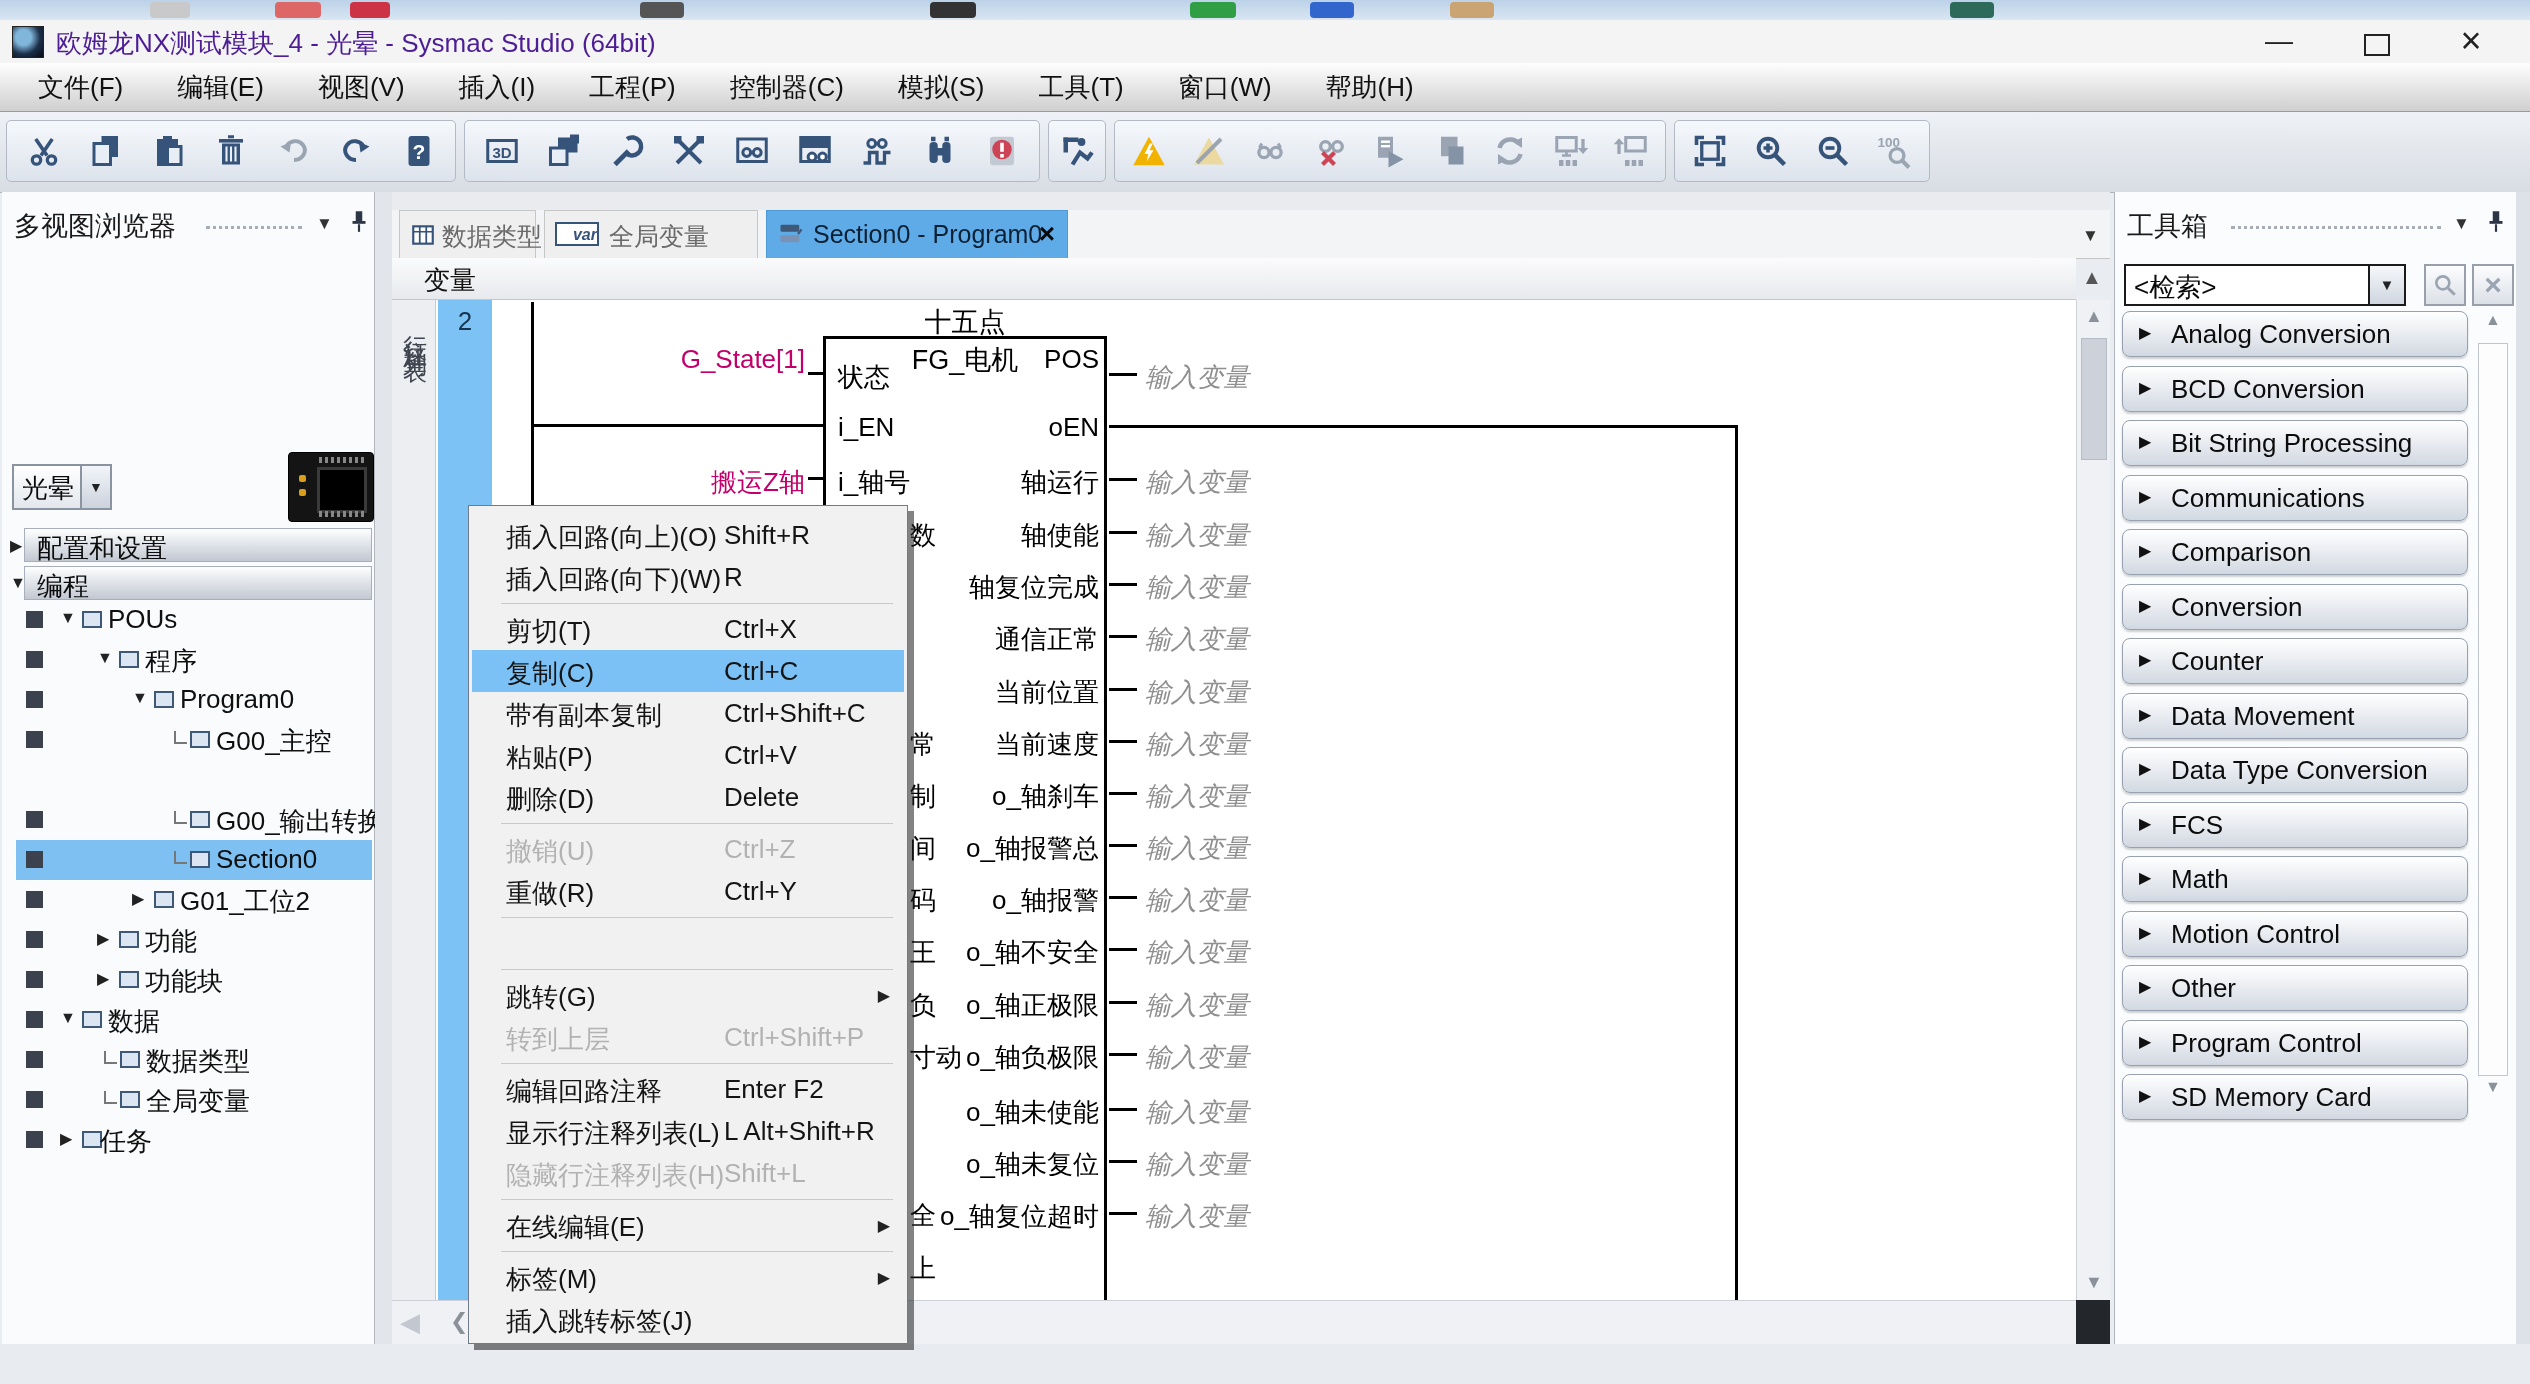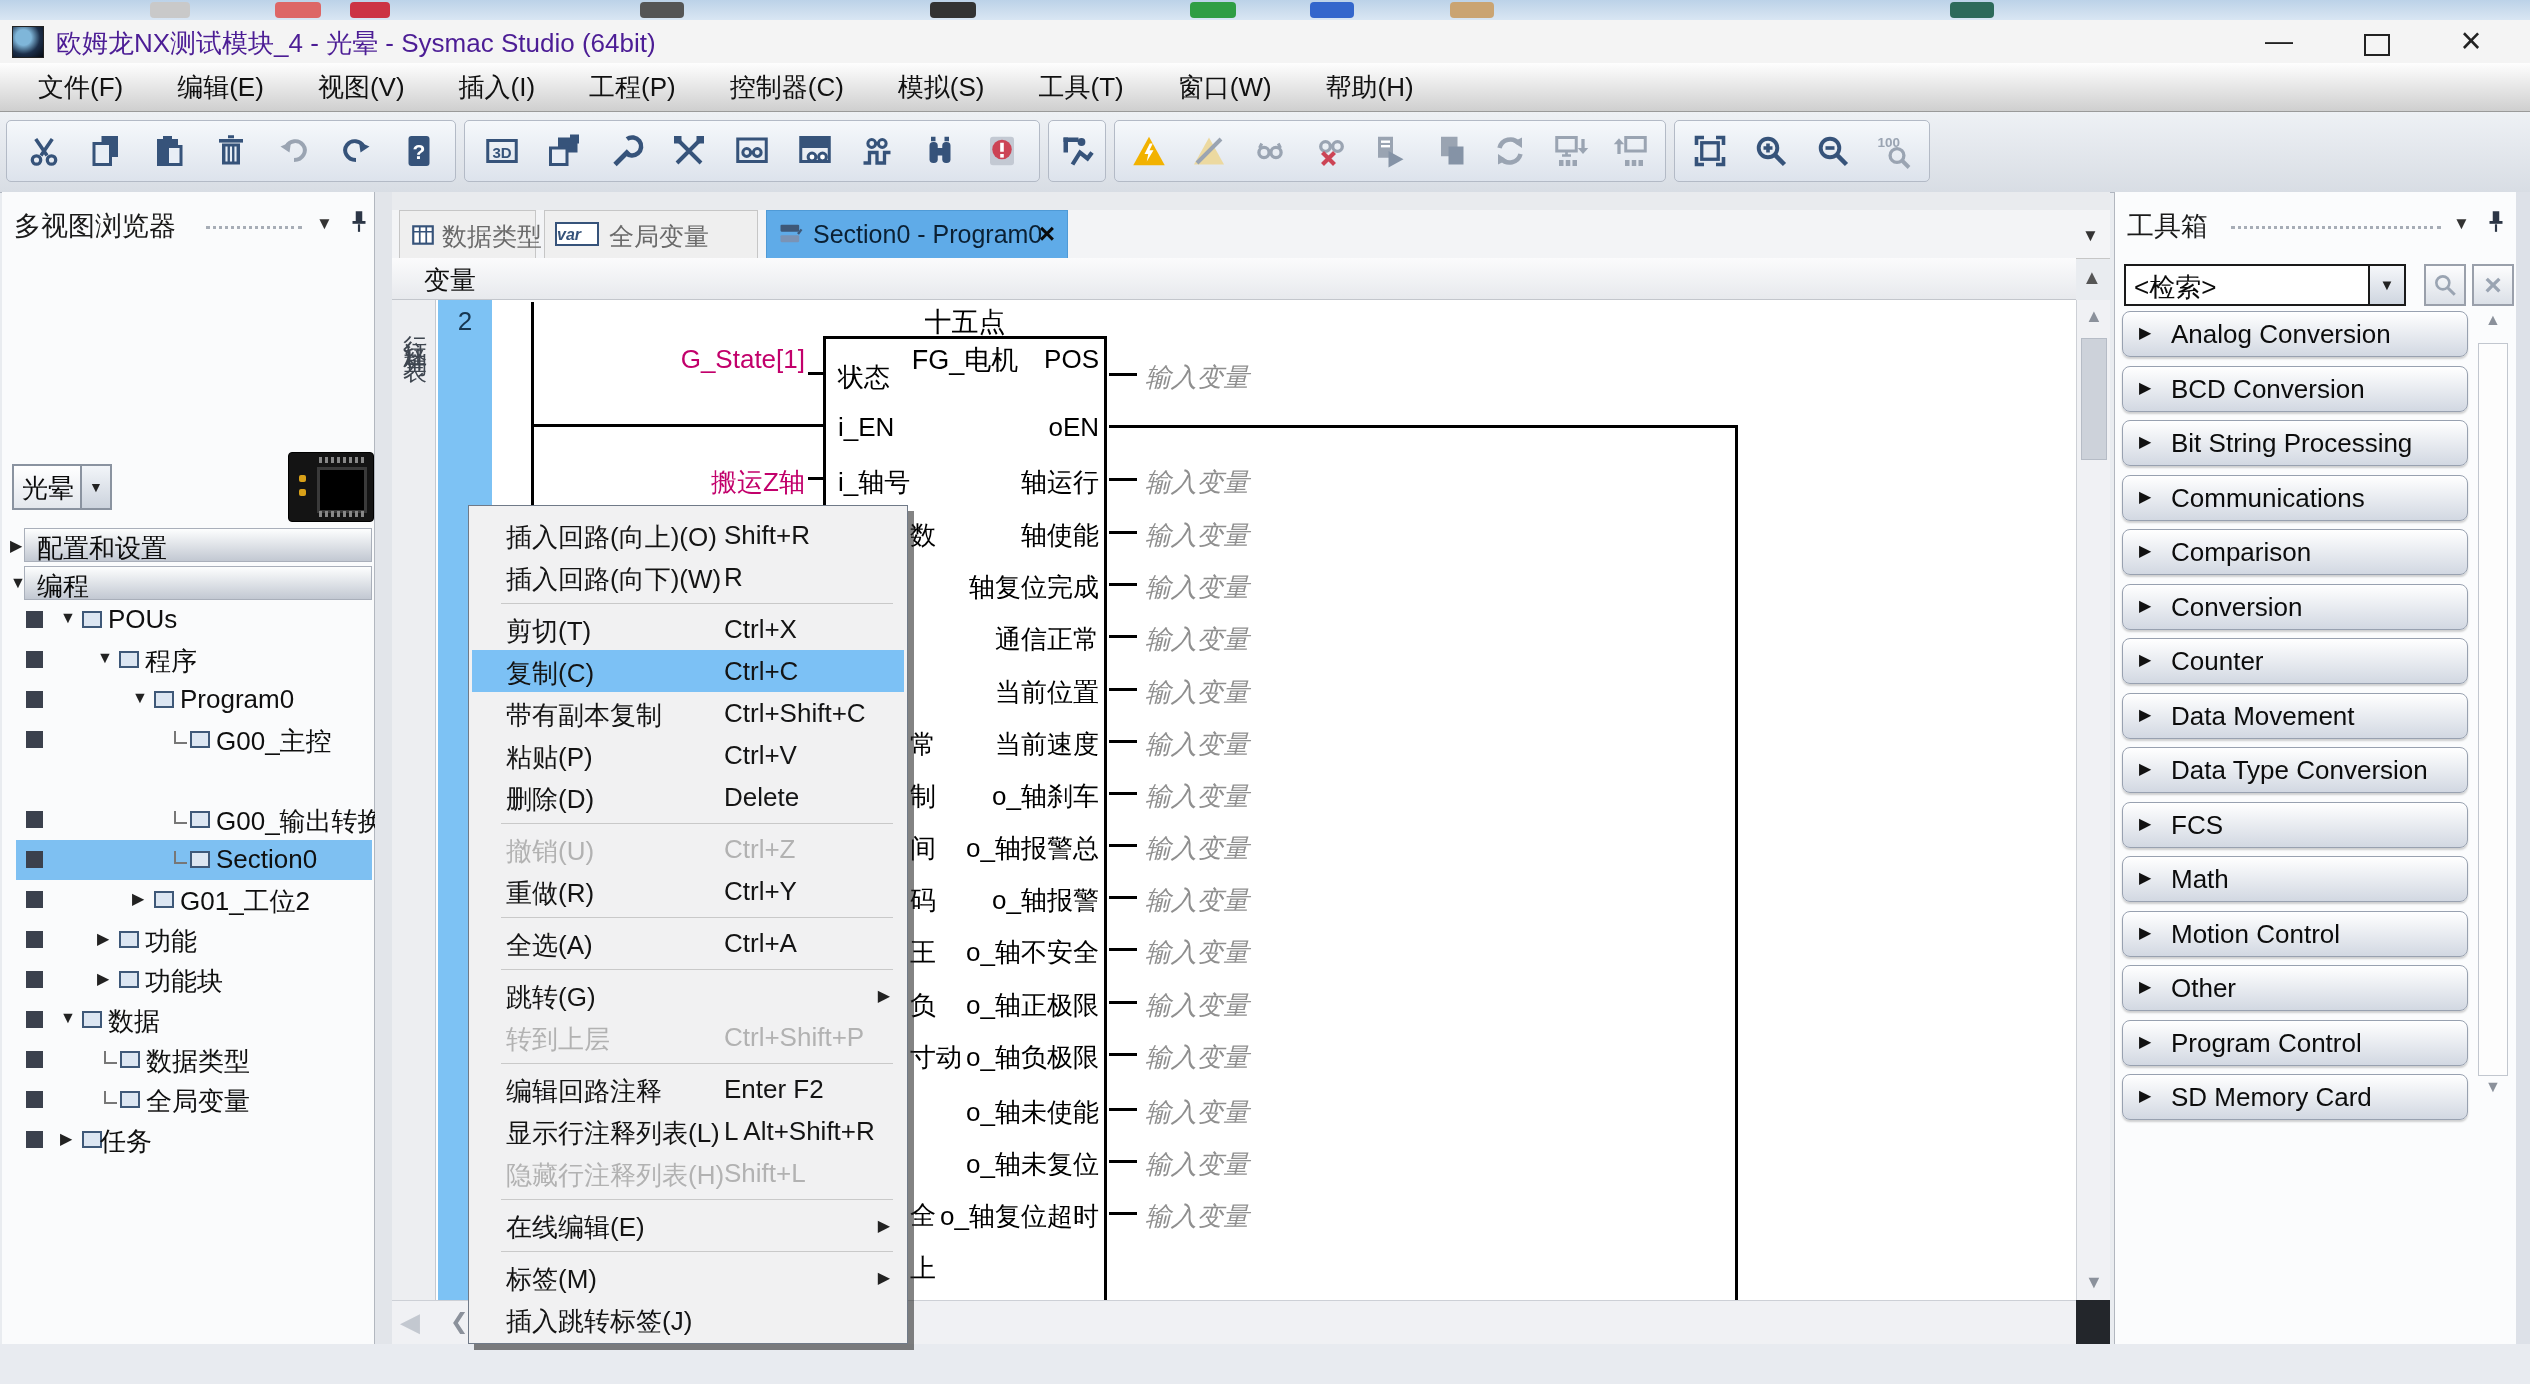--- a/index.html
+++ b/index.html
@@ -47,21 +47,21 @@
 
   #splitter{left:375px;top:192px;width:17px;height:1152px;background:#e2e5ea}
 
   
   #tabfill{left:392px;top:192px;width:1718px;height:18px;background:#e9ebee}
   #tabstrip{left:392px;top:210px;width:1718px;height:48px;background:#f3f4f6;border-bottom:1px solid #c6c6c6}
   .tab{position:absolute;top:0;height:48px;box-sizing:border-box;border:1px solid #c6c6c6;border-bottom:none;background:#efefef}
   .tab .tl{position:absolute;top:9px;font-size:25px;color:#6a6a6a;white-space:nowrap}
   .tab.active{background:#5fabe8;border-color:#4f9ad6}
   .tab.active .tl{color:#0b2033}
-  .varbox{position:absolute;left:10px;top:11px;width:44px;height:24px;border:2px solid #36537a;background:#fff;color:#36537a;font-size:16px;font-style:italic;font-weight:bold;text-align:left;line-height:22px;box-sizing:border-box}
+  .varbox{position:absolute;left:10px;top:11px;width:44px;height:24px;border:2px solid #36537a;background:#fff;color:#36537a;font-size:16px;font-style:italic;font-weight:bold;text-align:right;line-height:22px;box-sizing:border-box}
   .tabx{position:absolute;right:12px;top:7px;font-size:28px;color:#0a0a0a;font-weight:bold}
 
   
   #varbar{left:392px;top:258px;width:1684px;height:42px;background:linear-gradient(#fbfbfc,#e7e9ed);border-bottom:1px solid #c3c6cc;box-sizing:border-box}
   #varbar span.lbl{position:absolute;left:32px;top:5px;font-size:26px;color:#111}
 
   
   #canvas{left:392px;top:300px;width:1684px;height:1000px;background:#fff}
   #cstrip{left:392px;top:300px;width:44px;height:1000px;background:#edeef1;border-right:1px solid #c6c9cf;box-sizing:border-box}
   #cstrip span{position:absolute;left:7px;top:16px;writing-mode:vertical-rl;font-size:24px;letter-spacing:6px;color:#3f4650}
@@ -662,24 +662,20 @@
     <div class="msep" style="top:317px"></div>
     <div class="mi dis" style="top:322px">
         <span class="ml">撤销(U)</span>
         <span class="ms">Ctrl+Z</span>
       </div>
     <div class="mi" style="top:364px">
         <span class="ml">重做(R)</span>
         <span class="ms">Ctrl+Y</span>
       </div>
     <div class="msep" style="top:411px"></div>
-    <div class="mi" style="top:416px">
-        <span class="ml">全选(A)</span>
-        <span class="ms">Ctrl+A</span>
-      </div>
     <div class="msep" style="top:463px"></div>
     <div class="mi" style="top:468px">
         <span class="ml">跳转(G)</span>
         <span class="sub">▶</span>
       </div>
     <div class="mi dis" style="top:510px">
         <span class="ml">转到上层</span>
         <span class="ms">Ctrl+Shift+P</span>
       </div>
     <div class="msep" style="top:557px"></div>

